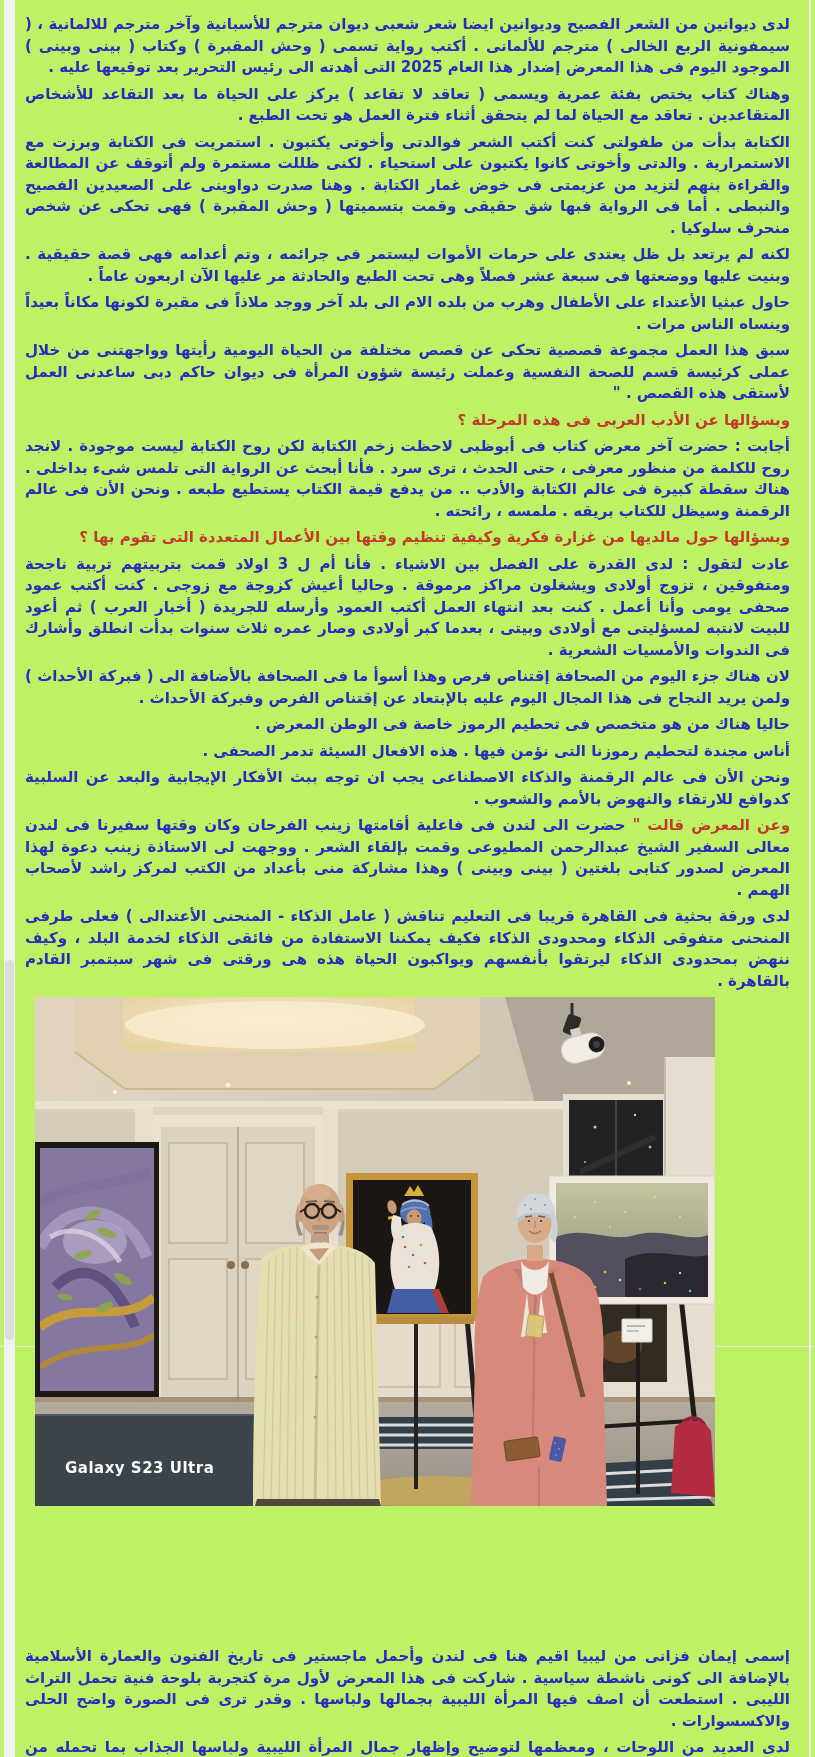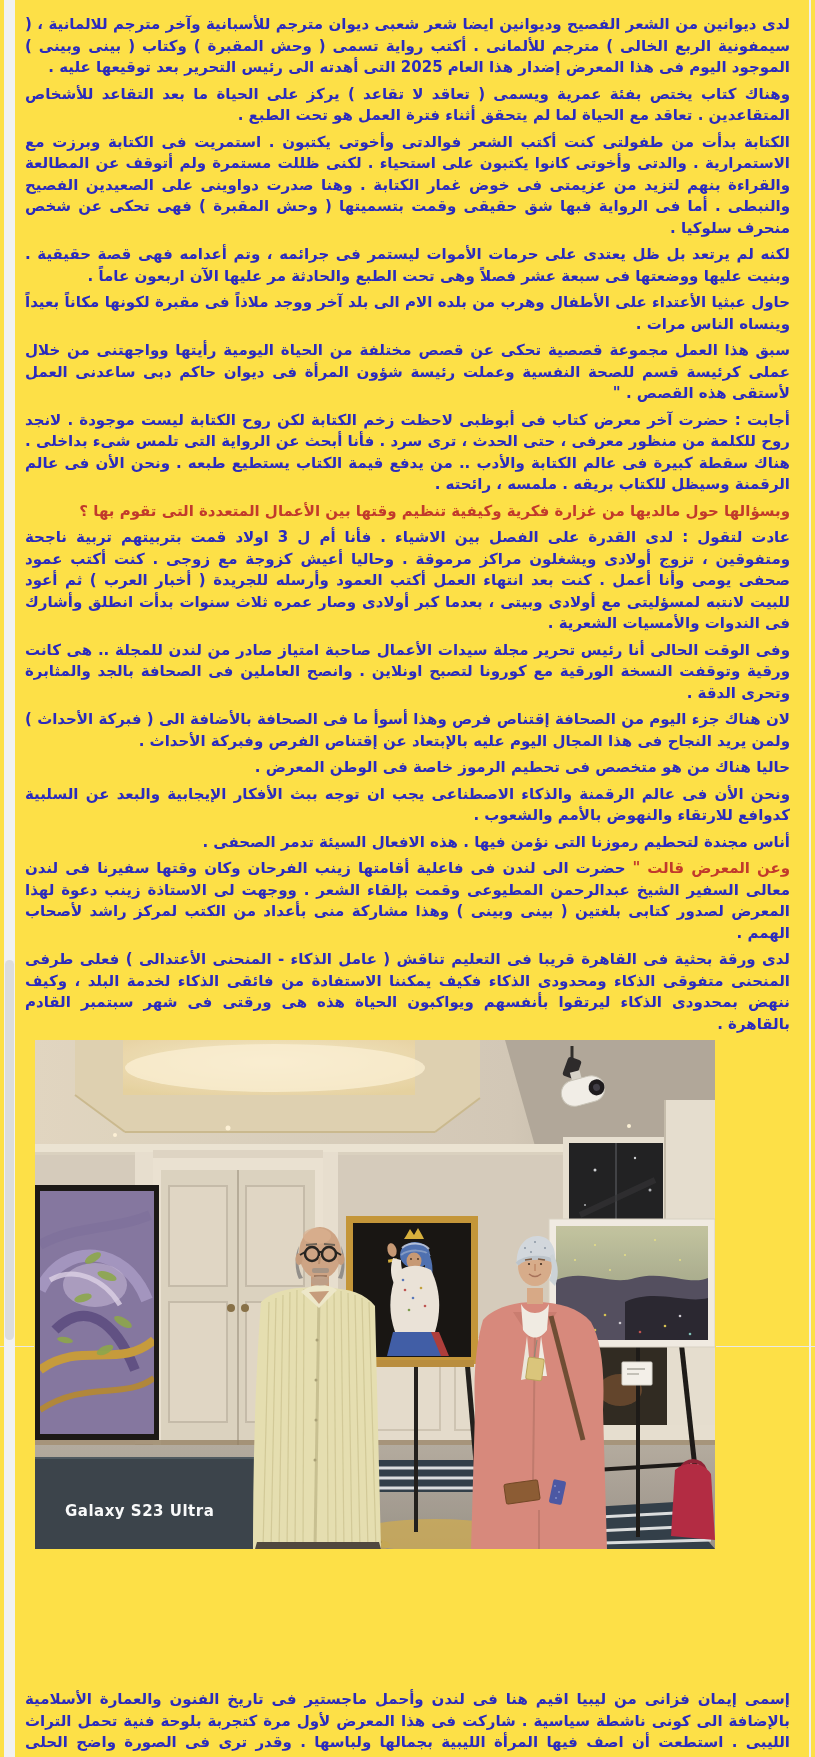--- a/index.html
+++ b/index.html
@@ -1,20 +1,20 @@
 <!DOCTYPE html>
 <html lang="ar"><head>
 <meta charset="utf-8">
 <style>
   html,body{margin:0;padding:0;background:#ffffff;}
   .page{
     position:relative;
     width:815px;
     height:1757px;
-    background:#fde047;
+    background:#bef264;
     overflow:hidden;
     font-family:"DejaVu Sans", sans-serif;
   }
   
   .scrollbar-track{
     position:absolute;left:4px;top:0;width:11px;height:100%;
     background:#f1f1f1;z-index:5;
   }
   .scrollbar-thumb{
     position:absolute;left:1px;top:960px;width:9px;height:380px;
@@ -67,28 +67,28 @@
 
   <div class="content">
 
     <div>
         <p class="body">لدى ديوانين من الشعر الفصيح وديوانين ايضا شعر شعبى ديوان مترجم للأسبانية وآخر مترجم للالمانية ، ( سيمفونية الربع الخالى ) مترجم للألمانى . أكتب رواية تسمى ( وحش المقبرة ) وكتاب ( بينى وبينى ) الموجود اليوم فى هذا المعرض إضدار هذا العام 2025 التى أهدته الى رئيس التحرير بعد توقيعها عليه .</p>
         <p class="body">وهناك كتاب يختص بفئة عمرية ويسمى ( تعاقد لا تقاعد ) يركز على الحياة ما بعد التقاعد للأشخاص المتقاعدين . تعاقد مع الحياة لما لم يتحقق أثناء فترة العمل هو تحت الطبع .</p>
         <p class="body">الكتابة بدأت من طفولتى كنت أكتب الشعر فوالدتى وأخوتى يكتبون . استمريت فى الكتابة وبرزت مع الاستمرارية . والدتى وأخوتى كانوا يكتبون على استحياء . لكنى ظللت مستمرة ولم أتوقف عن المطالعة والقراءة بنهم لتزيد من عزيمتى فى خوض غمار الكتابة . وهنا صدرت دواوينى على الصعيدين الفصيح والنبطى . أما فى الرواية فبها شق حقيقى وقمت بتسميتها ( وحش المقبرة ) فهى تحكى عن شخص منحرف سلوكيا .</p>
         <p class="body">لكنه لم يرتعد بل ظل يعتدى على حرمات الأموات ليستمر فى جرائمه ، وتم أعدامه فهى قصة حقيقية . وبنيت عليها ووضعتها فى سبعة عشر فصلاً وهى تحت الطبع والحادثة مر عليها الآن اربعون عاماً .</p>
         <p class="body">حاول عبثيا الأعتداء على الأطفال وهرب من بلده الام الى بلد آخر ووجد ملاذاً فى مقبرة لكونها مكاناً بعيداً وينساه الناس مرات .</p>
         <p class="body">سبق هذا العمل مجموعة قصصية تحكى عن قصص مختلفة من الحياة اليومية رأيتها وواجهتنى من خلال عملى كرئيسة قسم للصحة النفسية وعملت رئيسة شؤون المرأة فى ديوان حاكم دبى ساعدنى العمل لأستقى هذه القصص . "</p>
+        <p class="heading">وبسؤالها عن الأدب العربى فى هذه المرحلة ؟</p>
         <p class="body">أجابت : حضرت آخر معرض كتاب فى أبوظبى لاحظت زخم الكتابة لكن روح الكتابة ليست موجودة . لانجد روح للكلمة من منظور معرفى ، حتى الحدث ، ترى سرد . فأنا أبحث عن الرواية التى تلمس شىء بداخلى . هناك سقطة كبيرة فى عالم الكتابة والأدب .. من يدفع قيمة الكتاب يستطيع طبعه . ونحن الأن فى عالم الرقمنة وسيظل للكتاب بريقه . ملمسه ، رائحته .</p>
         <p class="heading">وبسؤالها حول مالديها من غزارة فكرية وكيفية تنظيم وقتها بين الأعمال المتعددة التى تقوم بها ؟</p>
         <p class="body">عادت لتقول : لدى القدرة على الفصل بين الاشياء . فأنا أم ل 3 اولاد قمت بتربيتهم تربية ناجحة ومتفوقين ، تزوج أولادى ويشغلون مراكز مرموقة . وحاليا أعيش كزوجة مع زوجى . كنت أكتب عمود صحفى يومى وأنا أعمل . كنت بعد انتهاء العمل أكتب العمود وأرسله للجريدة ( أخبار العرب ) ثم أعود للبيت لانتبه لمسؤليتى مع أولادى وبيتى ، بعدما كبر أولادى وصار عمره ثلاث سنوات بدأت انطلق وأشارك فى الندوات والأمسيات الشعرية .</p>
-        <p class="body">وفى الوقت الحالى أنا رئيس تحرير مجلة سيدات الأعمال صاحبة امتياز صادر من لندن للمجلة .. هى كانت ورقية وتوقفت النسخة الورقية مع كورونا لتصبح اونلاين . وانصح العاملين فى الصحافة بالجد والمثابرة وتحرى الدقة .</p>
         <p class="body">لان هناك جزء اليوم من الصحافة إقتناص فرص وهذا أسوأ ما فى الصحافة بالأضافة الى ( فبركة الأحداث ) ولمن يريد النجاح فى هذا المجال اليوم عليه بالإبتعاد عن إقتناص الفرص وفبركة الأحداث .</p>
         <p class="body">حاليا هناك من هو متخصص فى تحطيم الرموز خاصة فى الوطن المعرض .</p>
+        <p class="body">أناس مجندة لتحطيم رموزنا التى نؤمن فيها . هذه الافعال السيئة تدمر الصحفى .</p>
         <p class="body">ونحن الأن فى عالم الرقمنة والذكاء الاصطناعى يجب ان توجه ببث الأفكار الإيجابية والبعد عن السلبية كدوافع للارتقاء والنهوض بالأمم والشعوب .</p>
-        <p class="body">أناس مجندة لتحطيم رموزنا التى نؤمن فيها . هذه الافعال السيئة تدمر الصحفى .</p>
         <p class="body"><span class="lead">وعن المعرض قالت "</span> حضرت الى لندن فى فاعلية أقامتها زينب الفرحان وكان وقتها سفيرنا فى لندن معالى السفير الشيخ عبدالرحمن المطيوعى وقمت بإلقاء الشعر . ووجهت لى الاستاذة زينب دعوة لهذا المعرض لصدور كتابى بلغتين ( بينى وبينى ) وهذا مشاركة منى بأعداد من الكتب لمركز راشد لأصحاب الهمم .</p>
         <p class="body">لدى ورقة بحثية فى القاهرة قريبا فى التعليم تناقش ( عامل الذكاء - المنحنى الأعتدالى ) فعلى طرفى المنحنى متفوقى الذكاء ومحدودى الذكاء فكيف يمكننا الاستفادة من فائقى الذكاء لخدمة البلد ، وكيف ننهض بمحدودى الذكاء ليرتقوا بأنفسهم ويواكبون الحياة هذه هى ورقتى فى شهر سبتمبر القادم بالقاهرة .</p>
       </div>
 
     <figure class="photo">
       <svg viewBox="0 0 680 509" width="680" height="509" aria-hidden="true">
         <defs>
           <linearGradient id="gCeil" x1="0" y1="0" x2="1" y2="0">
             <stop offset="0" stop-color="#e3dac7"></stop>
               <stop offset="0.7" stop-color="#d3cbbc"></stop>

